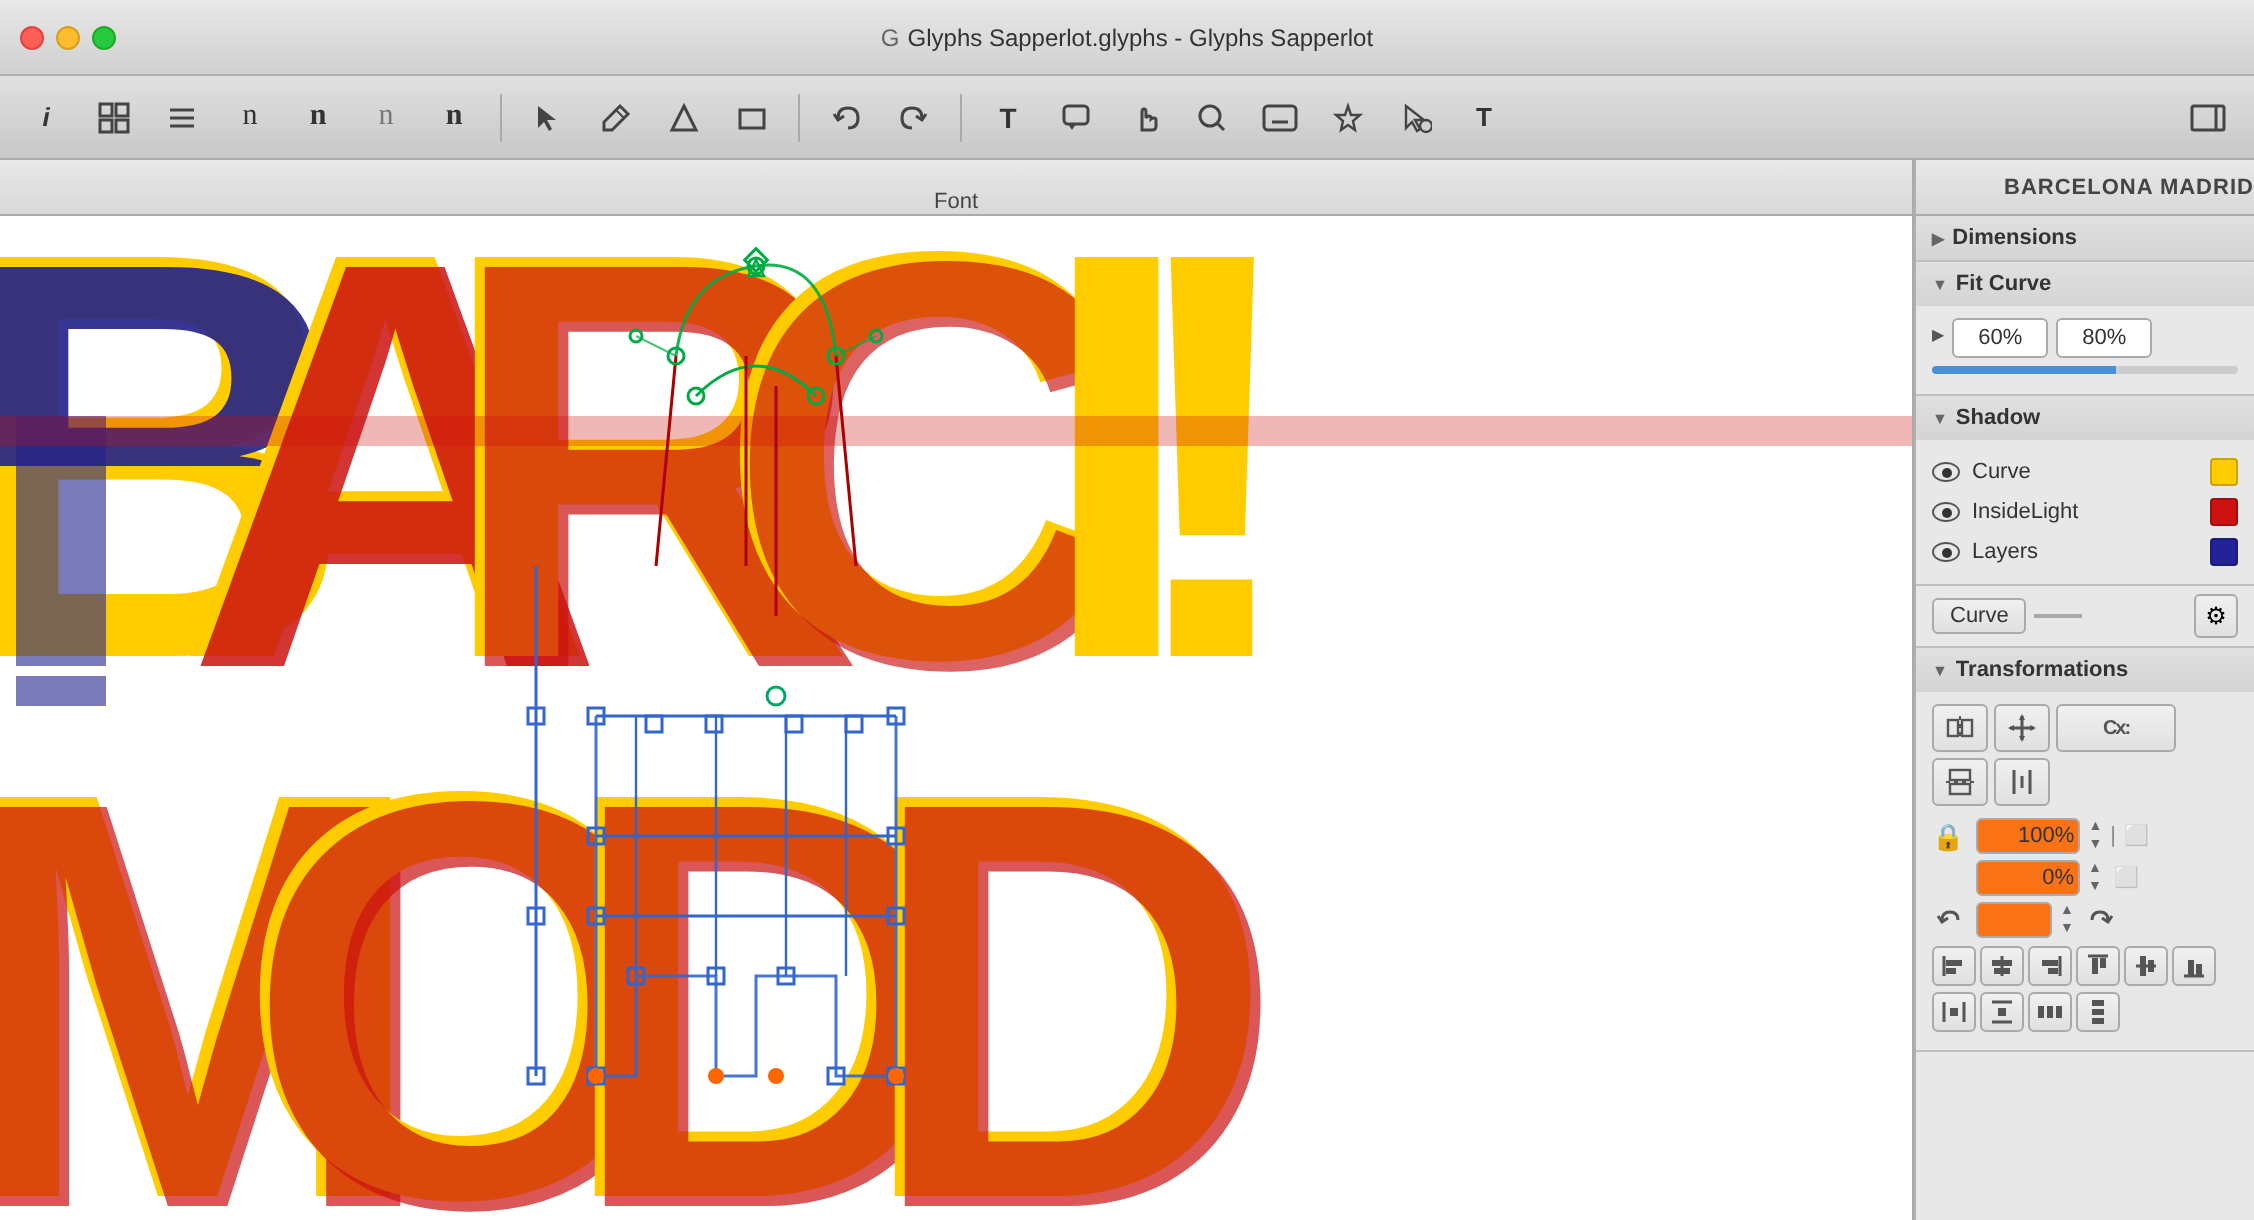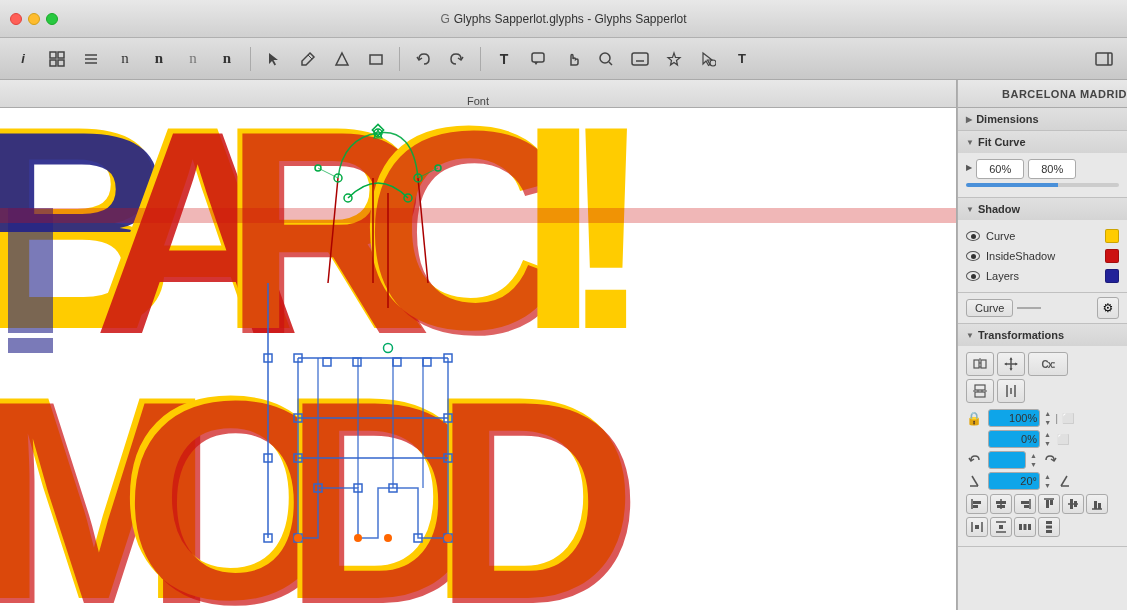--- a/index.html
+++ b/index.html
@@ -254,21 +254,21 @@
       display: flex;
       align-items: center;
       gap: 4px;
       margin-bottom: 3px;
     }
     .input-transform {
       width: 50px;
       height: 18px;
       border: 1px solid #aaa;
       border-radius: 3px;
-      background: #0ea5e9;
+      background: #f97316;
       font-size: 11px;
       text-align: right;
       padding-right: 2px;
       color: #333;
     }
     .stepper {
       display: flex;
       flex-direction: column;
       height: 18px;
     }
@@ -596,21 +596,21 @@
       </div>
       <div class="section-content">
 
         <div class="layer-row">
           <div class="eye-icon"></div>
           <span class="layer-name">Curve</span>
           <div class="layer-color" style="background:#FFCC00;"></div>
         </div>
         <div class="layer-row">
           <div class="eye-icon"></div>
-          <span class="layer-name">InsideShadow</span>
+          <span class="layer-name">InsideLight</span>
           <div class="layer-color" style="background:#CC1111;"></div>
         </div>
         <div class="layer-row">
           <div class="eye-icon"></div>
           <span class="layer-name">Layers</span>
           <div class="layer-color" style="background:#222299;"></div>
         </div>
       </div>
     </div>
 
@@ -638,21 +638,21 @@
           </div>
           <div class="transform-icon-btn">
             <svg width="16" height="16" viewBox="0 0 16 16">
                 <path d="M8 2 L8 14 M2 8 L14 8" stroke="#555" stroke-width="1.5"></path>
                 <polygon points="8,1 6.5,4 9.5,4" fill="#555"></polygon>
                 <polygon points="8,15 6.5,12 9.5,12" fill="#555"></polygon>
                 <polygon points="1,8 4,6.5 4,9.5" fill="#555"></polygon>
                 <polygon points="15,8 12,6.5 12,9.5" fill="#555"></polygon>
               </svg>
           </div>
-          <div class="transform-icon-btn" style="font-size:10px; font-weight:bold; letter-spacing:-1px; width:40px;">Cx:</div>
+          <div class="transform-icon-btn" style="font-size:10px; font-weight:bold; letter-spacing:-1px; width:60px;">Cx:</div>
         </div>
 
         <div style="display:flex; gap:3px; margin-bottom:6px;">
           <div class="transform-icon-btn">
             <svg width="16" height="16" viewBox="0 0 16 16">
                 <rect x="3" y="2" width="10" height="5" fill="none" stroke="#555" stroke-width="1.2"></rect>
                 <rect x="3" y="9" width="10" height="5" fill="none" stroke="#555" stroke-width="1.2"></rect>
                 <line x1="1" y1="8" x2="15" y2="8" stroke="#555" stroke-width="1" stroke-dasharray="2,2"></line>
               </svg>
           </div>
@@ -699,39 +699,20 @@
               <span>▼</span>
             </div>
           <div style="width:18px; height:18px; display:flex; align-items:center; justify-content:center; cursor:pointer;">
             <svg width="14" height="14" viewBox="0 0 14 14">
                 <path d="M3 7 Q3 3 7 3 Q11 3 11 7" fill="none" stroke="#555" stroke-width="1.5"></path>
                 <polyline points="13,5 11,8 8,6" fill="none" stroke="#555" stroke-width="1.5"></polyline>
               </svg>
           </div>
         </div>
 
-        <div class="transform-row">
-          <div style="width:18px; height:18px; display:flex; align-items:center; justify-content:center; cursor:pointer;">
-            <svg width="14" height="14" viewBox="0 0 14 14">
-                <line x1="4" y1="2" x2="10" y2="12" stroke="#555" stroke-width="1.5"></line>
-                <line x1="2" y1="12" x2="10" y2="12" stroke="#555" stroke-width="1.5"></line>
-              </svg>
-          </div>
-          <input class="input-transform" type="text" value="20°" style="width: 52px;">
-          <div class="stepper">
-              <span>▲</span>
-              <span>▼</span>
-            </div>
-          <div style="width:18px; height:18px; display:flex; align-items:center; justify-content:center; cursor:pointer;">
-            <svg width="14" height="14" viewBox="0 0 14 14">
-                <line x1="10" y1="2" x2="4" y2="12" stroke="#555" stroke-width="1.5"></line>
-                <line x1="4" y1="12" x2="12" y2="12" stroke="#555" stroke-width="1.5"></line>
-              </svg>
-          </div>
-        </div>
 
         <div class="align-row" style="margin-top:4px;">
           <div class="align-btn">
             <svg width="14" height="14" viewBox="0 0 14 14">
                 <line x1="2" y1="2" x2="2" y2="12" stroke="#555" stroke-width="1.5"></line>
                 <rect x="3" y="4" width="8" height="3" fill="#555"></rect>
                 <rect x="3" y="8" width="5" height="3" fill="#555"></rect>
               </svg>
           </div>
           <div class="align-btn">

